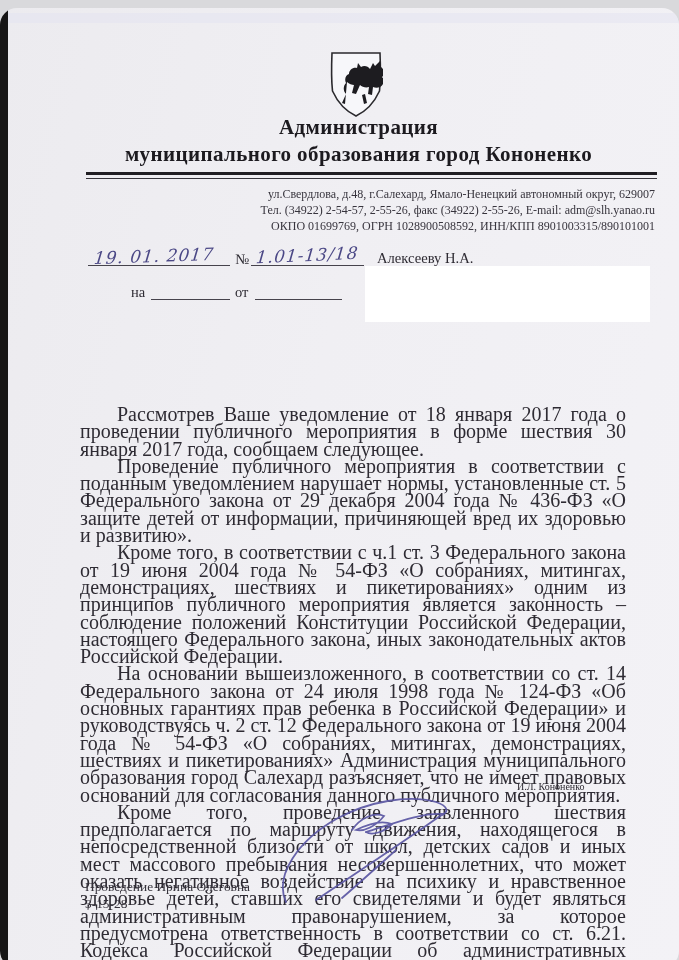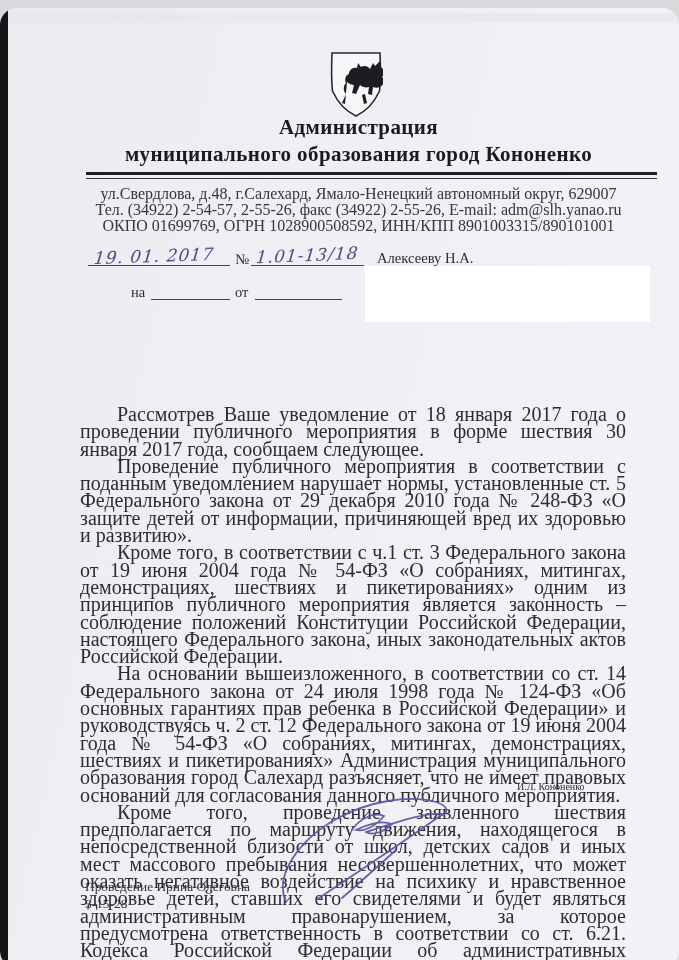--- a/index.html
+++ b/index.html
@@ -22,21 +22,21 @@
 
   .coat{left:329px;top:43px;width:54px;height:68px;}
 
   .org-title{font-weight:bold;color:#1c1a1f;font-size:21px;letter-spacing:.4px;line-height:24px;}
   .org-title.l1{top:107px;}
   .org-title.l2{top:134px;}
 
   .rule-thick{left:86px;top:164px;width:571px;height:0;border-top:3.5px solid #201e23;}
   .rule-thin{left:86px;top:170px;width:571px;height:0;border-top:1.6px solid #35333a;}
 
-  .addr{font-size:16px;color:#37343d;line-height:16px;}
+  .addr{font-size:12px;color:#37343d;line-height:16px;text-align:right;}
   .addr.a1{top:178px;}
   .addr.a2{top:194px;}
   .addr.a3{top:210px;}
 
   .hw{
     font-family:"DejaVu Serif", serif;
     font-style:italic;
     color:#4b4886;
     font-size:17px;
     letter-spacing:1px;
@@ -114,21 +114,21 @@
   <div class="abs redaction-box"></div>
 
   <div class="abs ref-label lbl-na">на</div>
   <div class="abs blank-line ul-na"></div>
   <div class="abs ref-label lbl-ot">от</div>
   <div class="abs blank-line ul-ot"></div>
 
 
   <div class="abs body-text">
     <p>Рассмотрев Ваше уведомление от 18 января 2017 года о проведении публичного мероприятия в форме шествия 30 января 2017 года, сообщаем следующее.</p>
-    <p>Проведение публичного мероприятия в соответствии с поданным уведомлением нарушает нормы, установленные ст. 5 Федерального закона от 29 декабря 2010 года № 248-ФЗ «О защите детей от информации, причиняющей вред их здоровью и развитию».</p>
+    <p>Проведение публичного мероприятия в соответствии с поданным уведомлением нарушает нормы, установленные ст. 5 Федерального закона от 29 декабря 2004 года № 436-ФЗ «О защите детей от информации, причиняющей вред их здоровью и развитию».</p>
     <p>Кроме того, в соответствии с ч.1 ст. 3 Федерального закона от 19 июня 2004 года № 54-ФЗ «О собраниях, митингах, демонстрациях, шествиях и пикетированиях» одним из принципов публичного мероприятия является законность – соблюдение положений Конституции Российской Федерации, настоящего Федерального закона, иных законодательных актов Российской Федерации.</p>
     <p>На основании вышеизложенного, в соответствии со ст. 14 Федерального закона от 24 июля 1998 года № 124-ФЗ «Об основных гарантиях прав ребенка в Российской Федерации» и руководствуясь ч. 2 ст. 12 Федерального закона от 19 июня 2004 года № 54-ФЗ «О собраниях, митингах, демонстрациях, шествиях и пикетированиях» Администрация муниципального образования город Салехард разъясняет, что не имеет правовых оснований для согласования данного публичного мероприятия.</p>
     <p>Кроме того, проведение заявленного шествия предполагается по маршруту движения, находящегося в непосредственной близости от школ, детских садов и иных мест массового пребывания несовершеннолетних, что может оказать негативное воздействие на психику и нравственное здоровье детей, ставших его свидетелями и будет являться административным правонарушением, за которое предусмотрена ответственность в соответствии со ст. 6.21. Кодекса Российской Федерации об административных правонарушениях.</p>
   </div>
 
 
   <div class="abs signature-svg">
     <svg width="200" height="112" viewBox="0 0 200 112" xmlns="http://www.w3.org/2000/svg">
       <g fill="none" stroke="#5b57a3" stroke-width="1.8" stroke-linecap="round" opacity="0.92">
 

